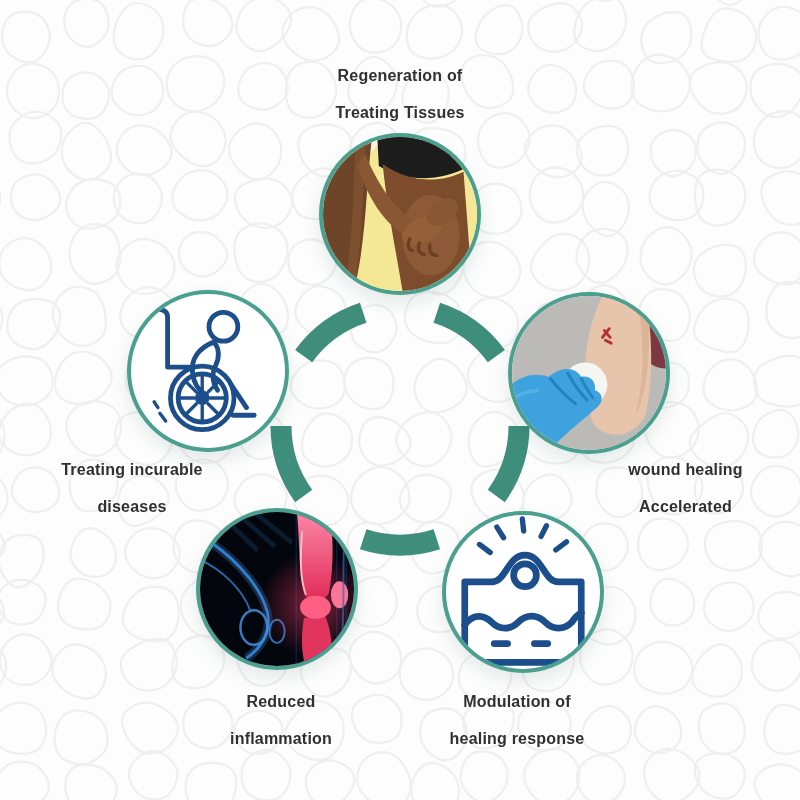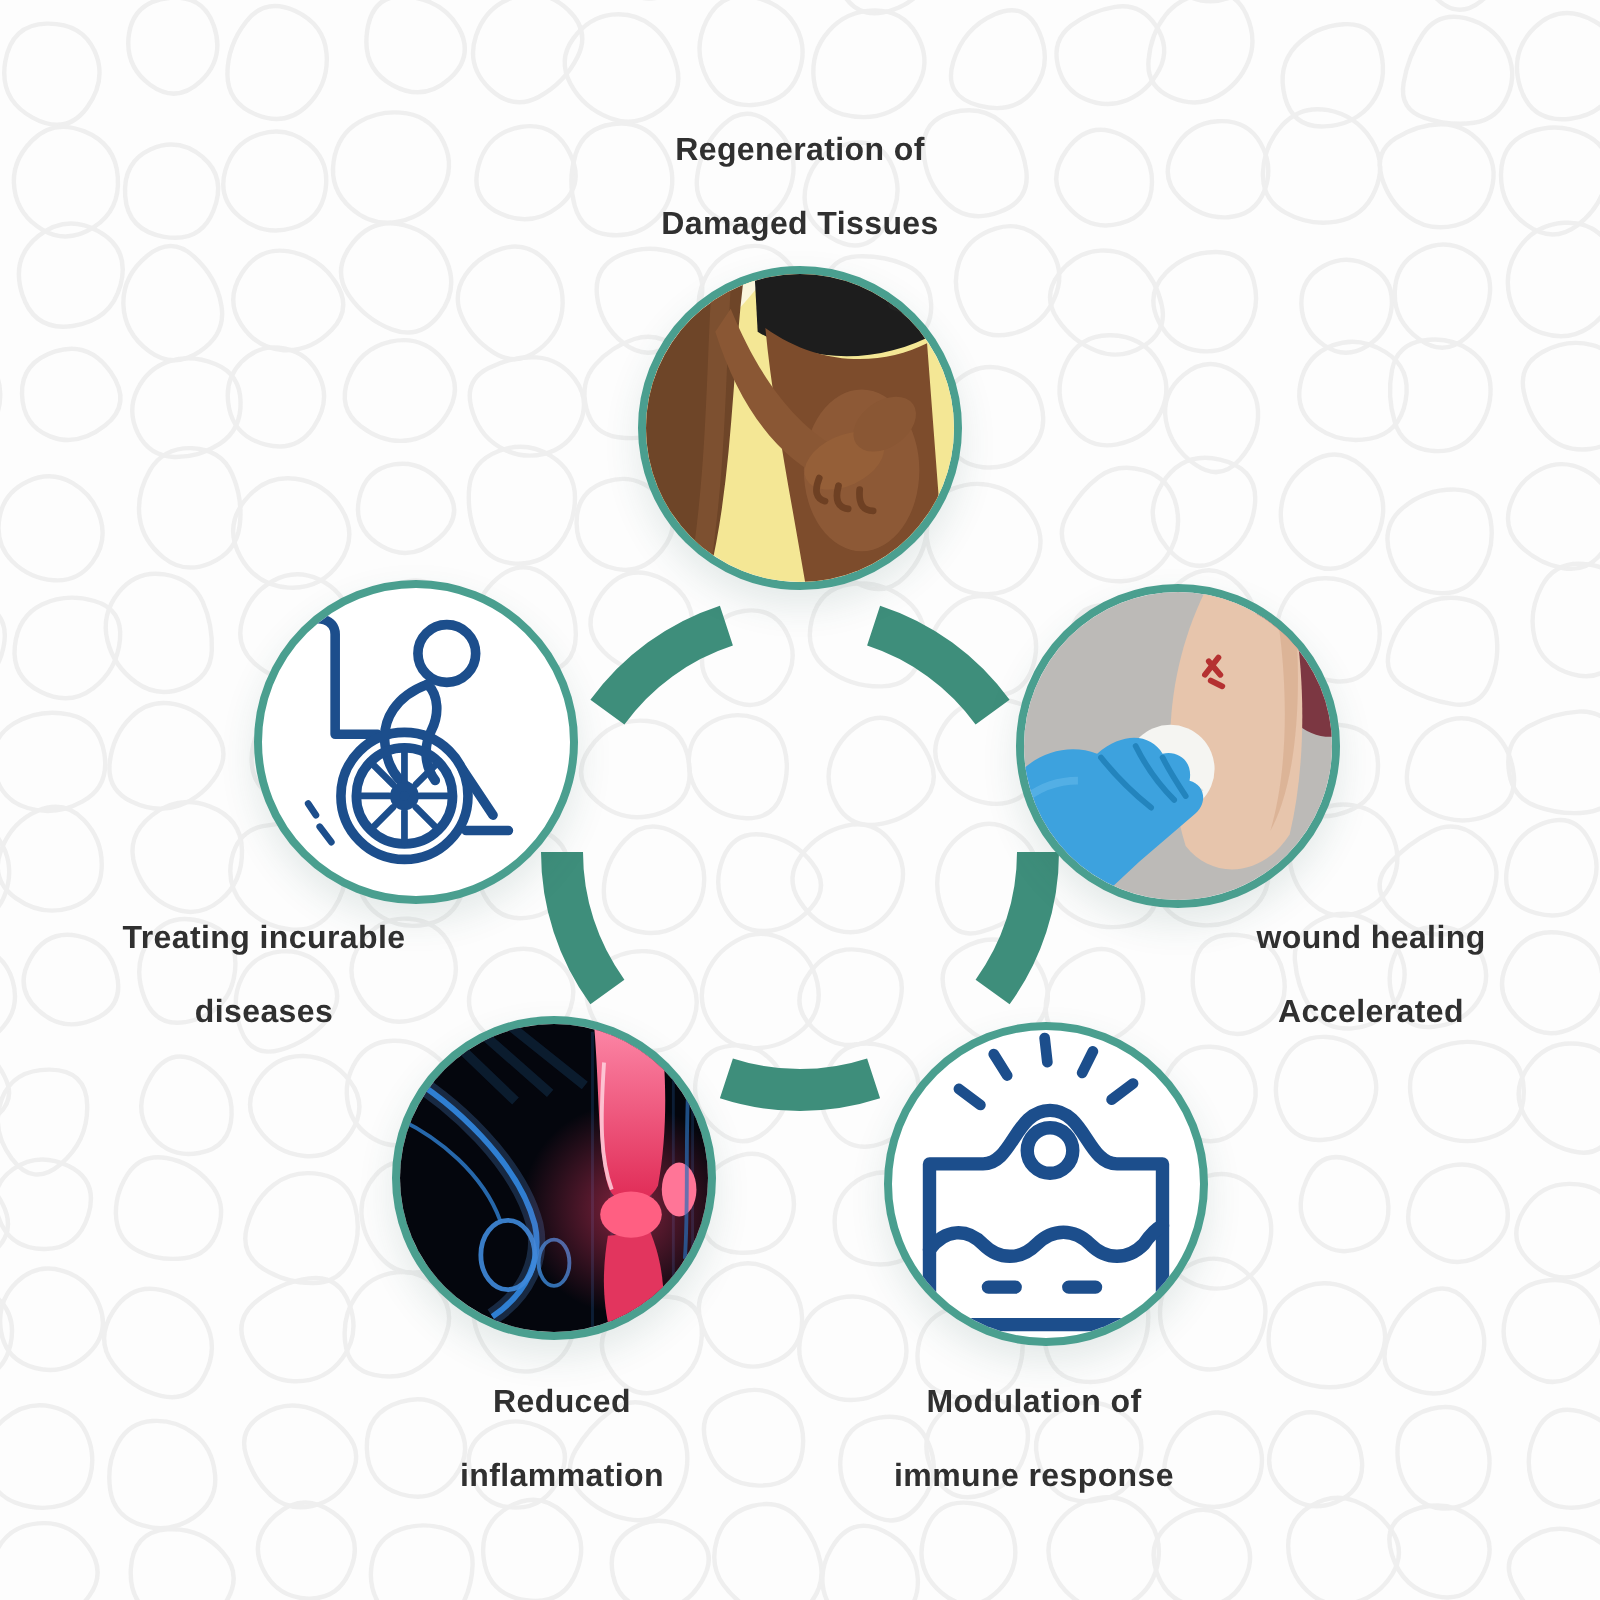--- a/index.html
+++ b/index.html
@@ -424,29 +424,29 @@
         <circle cx="74" cy="108" r="5" fill="#1c4e8c"></circle>
         <path d="M74,83 V100 M74,116 V133 M49,108 H66 M82,108 H99 M56,90 l12,12 M80,114 l12,12 M92,90 l-12,12 M68,114 l-12,12" stroke-width="3.5"></path>
         <path d="M104,94 L120,118 M106,126 H128"></path>
         <path d="M30,124 l6,8 M24,112 l4,6" stroke-width="3.5"></path>
       </g>
     </svg>
   </div>
 
   <div class="node-label" style="left:250px;top:57px;width:300px;">
     <span>Regeneration of</span>
-    <span>Damaged Tissues</span>
+    <span>Treating Tissues</span>
   </div>
   <div class="node-label" style="left:571px;top:451px;width:229px;">
     <span>wound healing</span>
     <span>Accelerated</span>
   </div>
   <div class="node-label" style="left:397px;top:683px;width:240px;">
     <span>Modulation of</span>
-    <span>immune response</span>
+    <span>healing response</span>
   </div>
   <div class="node-label" style="left:171px;top:683px;width:220px;">
     <span>Reduced</span>
     <span>inflammation</span>
   </div>
   <div class="node-label" style="left:1px;top:451px;width:262px;">
     <span>Treating incurable</span>
     <span>diseases</span>
   </div>
 

